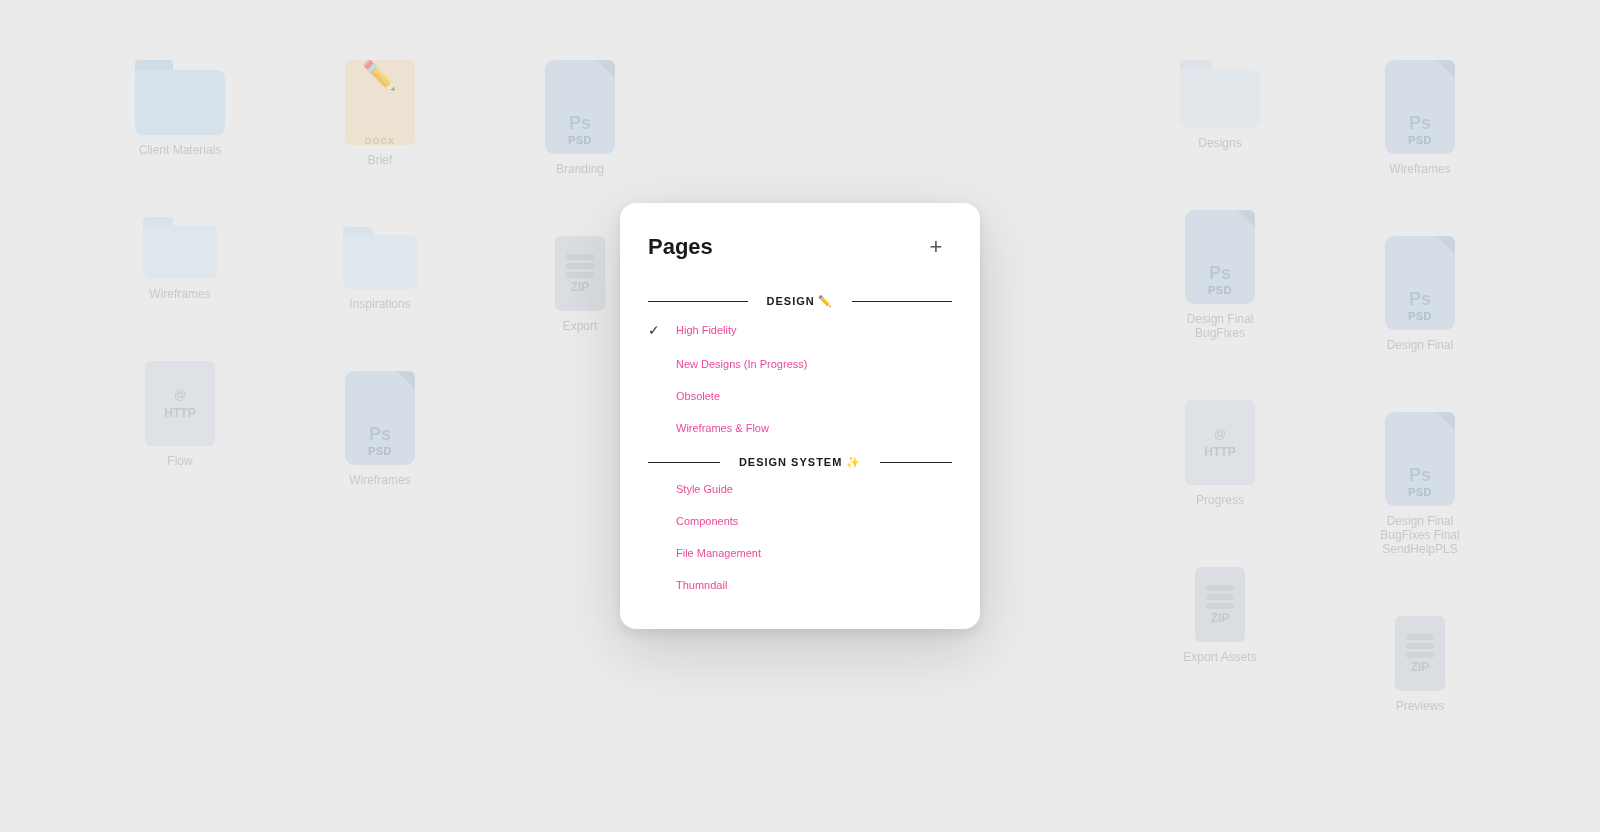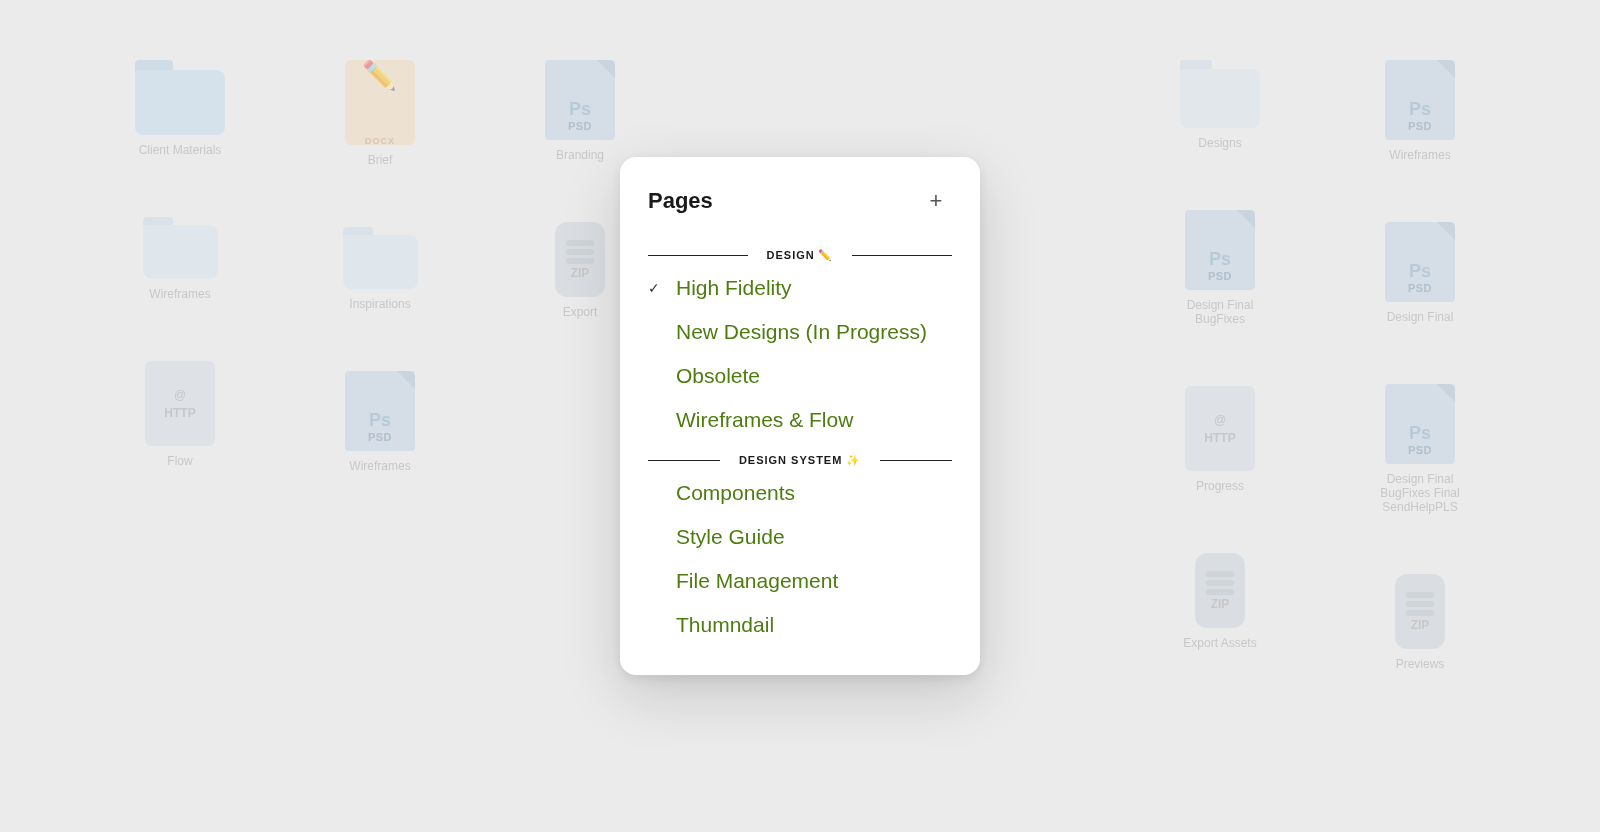--- a/index.html
+++ b/index.html
@@ -78,23 +78,23 @@
       border-radius: 4px 8px 8px 8px;
     }
     .folder-blue .folder-tab { background: #b8d4e8; }
     .folder-blue .folder-body { background: #c8dff0; }
     .folder-light .folder-tab { background: #cde0ee; }
     .folder-light .folder-body { background: #daeaf5; }
 
     
     .psd-icon {
       width: 70px;
-      height: 80px;
+      height: 94px;
       background: #c5d5e8;
-      border-radius: 4px;
+      border-radius: 9px;
       position: relative;
       display: flex;
       flex-direction: column;
       align-items: center;
       justify-content: flex-end;
       padding-bottom: 8px;
     }
     .psd-icon::before {
       content: '';
       position: absolute;
@@ -135,21 +135,21 @@
     }
     .doc-icon .doc-pencil {
       font-size: 28px;
     }
 
     
     .zip-icon {
       width: 50px;
       height: 75px;
       background: #d0d8e0;
-      border-radius: 12px;
+      border-radius: 6px;
       display: flex;
       flex-direction: column;
       align-items: center;
       justify-content: center;
       gap: 2px;
     }
     .zip-stripes {
       display: flex;
       flex-direction: column;
       gap: 3px;
@@ -270,22 +270,22 @@
 
     .page-check {
       width: 20px;
       margin-right: 8px;
       font-size: 14px;
       color: #333;
       flex-shrink: 0;
     }
 
     .page-name {
-      font-size: 21px;
-      color: #4d7c0f;
+      font-size: 11px;
+      color: #ec4899;
     }
 
     .page-item.active .page-name {
       font-weight: 500;
     }
   </style>
 </head>
 <body>
 
 <div class="bg-grid">
@@ -465,25 +465,25 @@
     </div>
 
     <div class="section-divider">
       <div class="divider-line"></div>
       <span class="divider-label">DESIGN SYSTEM ✨</span>
       <div class="divider-line"></div>
     </div>
 
     <div class="page-item">
       <span class="page-check"></span>
+      <span class="page-name">Style Guide</span>
+    </div>
+    <div class="page-item">
+      <span class="page-check"></span>
       <span class="page-name">Components</span>
-    </div>
-    <div class="page-item">
-      <span class="page-check"></span>
-      <span class="page-name">Style Guide</span>
     </div>
 
 
     <div class="page-item">
       <span class="page-check"></span>
       <span class="page-name">File Management</span>
     </div>
     <div class="page-item">
       <span class="page-check"></span>
       <span class="page-name">Thumndail</span>

